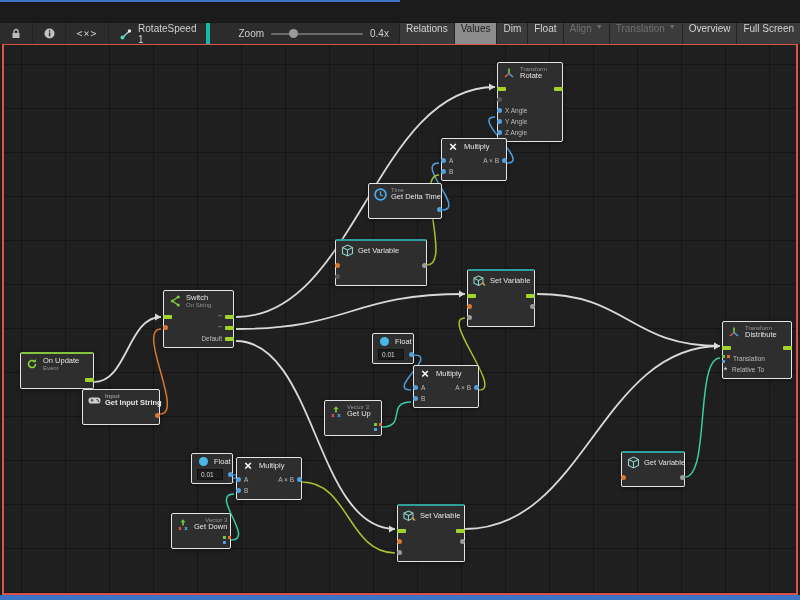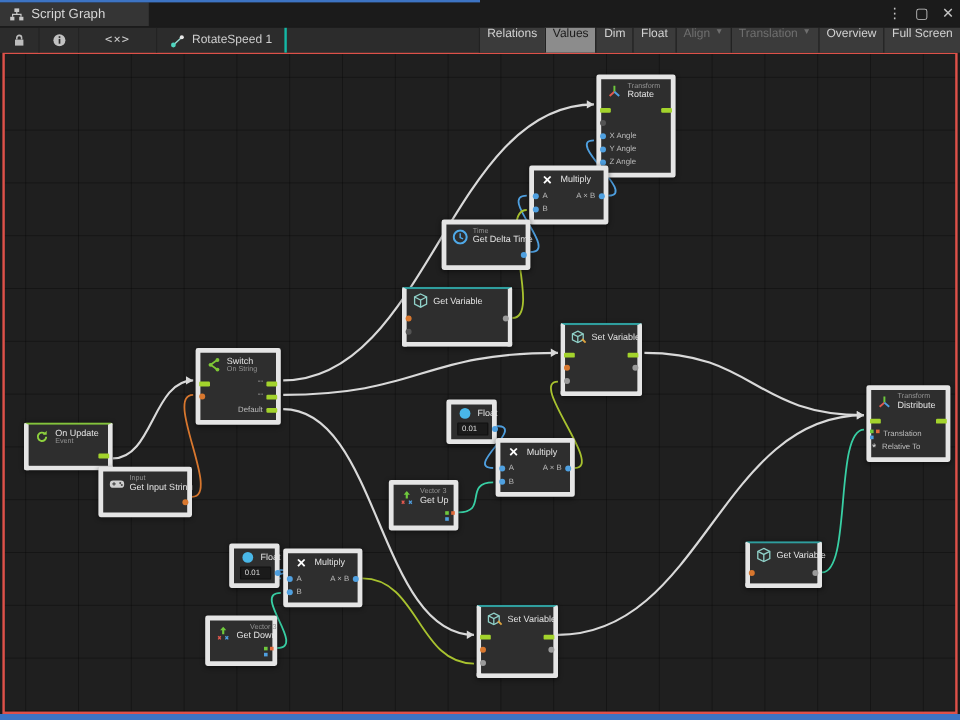--- a/index.html
+++ b/index.html
@@ -10,40 +10,40 @@
   .tabbar{position:absolute;top:0;left:0;right:0;height:22px;background:#1b1b1b;z-index:5}
   .tab{position:absolute;left:0;top:2px;width:124px;height:20px;background:#353535;
        display:flex;align-items:center;gap:5px;padding-left:7px;color:#d6d6d6;font-size:11px;box-sizing:border-box}
   .winctl{position:absolute;right:5px;top:2px;display:flex;gap:11px;color:#c4c4c4;font-size:12px;align-items:center}
   .winctl span{cursor:default;line-height:18px}
   .toolbar{position:absolute;top:22px;left:0;right:0;height:21px;background:#2c2c2c;border-top:1px solid #141414;
            display:flex;align-items:stretch;font-size:10px;color:#cfcfcf;z-index:5;overflow:hidden}
   .tcell{display:flex;align-items:center;justify-content:center;padding:0 8px;border-right:1px solid #232323}
   .tcell.icon-only{padding:0 9px}
   .code{font-family:"DejaVu Sans Mono",monospace;font-size:10px;color:#c8c8c8;letter-spacing:1px}
-  .crumb{display:flex;align-items:center;gap:5px;padding:0 10px;border-right:2px solid #14b8a6}
+  .crumb{display:flex;align-items:center;gap:5px;padding:0 10px;border-right:4px solid #14b8a6}
   .zoomgrp{display:flex;align-items:center;gap:7px;padding:0 10px;flex:none}
   .track{width:92px;height:2px;background:#6a6a6a;position:relative;border-radius:1px}
   .handle{position:absolute;top:-4px;width:9px;height:9px;border-radius:50%;background:#9a9a9a}
   .tbtns{display:flex;align-items:stretch;margin-left:auto}
   .tbtn{display:flex;align-items:flex-start;padding:0 6px;background:#3b3b3b;border-left:1px solid #222;
         color:#d2d2d2;white-space:nowrap;cursor:default}
   .tbtn.active{background:#8c8c8c;color:#1c1c1c}
   .tbtn.disabled{color:#6f6f6f}
   .caret{font-size:7px;margin-left:4px}
   
   .canvas{position:absolute;left:2px;right:2px;top:43px;bottom:5px;border:2px solid #de5149;
           background-color:#1f1f1f;box-sizing:border-box;z-index:1;
           background-image:linear-gradient(rgba(0,0,0,.32) 1px,transparent 1px),
                            linear-gradient(90deg,rgba(0,0,0,.32) 1px,transparent 1px);
           background-size:44px 44px;background-position:17px 19px;}
   .bottombar{position:absolute;left:0;right:0;bottom:0;height:5px;background:#3d74c4;z-index:6}
   svg.wires{position:absolute;left:0;top:0;z-index:2;pointer-events:none}
   
-  .node{position:absolute;background:#2e2e2e;border:4px solid #e5e5e5;border-radius:2px;z-index:3;
+  .node{position:absolute;background:#2e2e2e;border:1px solid #e5e5e5;border-radius:2px;z-index:3;
         box-shadow:0 1px 4px rgba(0,0,0,.45);box-sizing:border-box;color:#ddd}
   .n-head{display:flex;align-items:center;gap:4px;padding:3px 5px 2px 4px}
   .n-ico{flex:none;display:flex;align-items:center;justify-content:center;width:14px}
   .n-titles{line-height:1.05;white-space:nowrap}
   .n-kicker{font-size:6px;color:#939393}
   .n-title{font-size:7.5px;color:#e4e4e4}
   .n-sub{font-size:6px;color:#939393}
   .n-rows{padding:1px 0 3px}
   .n-row{height:11px;display:flex;align-items:center;justify-content:space-between;padding:0 2px}
   .pg{display:flex;align-items:center;gap:3px}
@@ -64,38 +64,20 @@
   .p-star{color:#e8e8e8;font-size:9px;line-height:6px;width:7px;text-align:center;background:none}
   .mulglyph{font-size:13px;color:#fff;font-weight:bold;line-height:10px}
   .cirglyph{display:inline-block;width:9px;height:9px;border-radius:50%;background:#49b7e8}
 </style>
 </head>
 <body>
 
 <div class="stage">
   <div class="topline"></div>
 
-  <div class="tabbar">
-    <div class="tab">
-      <span class="n-ico" id="tab-icon">
-          <svg width="12" height="12" viewBox="0 0 12 12">
-            <rect x="4" y="1" width="4" height="3" fill="#c8c8c8"></rect>
-            <rect x="0.5" y="8" width="3.5" height="3" fill="#c8c8c8"></rect>
-            <rect x="8" y="8" width="3.5" height="3" fill="#c8c8c8"></rect>
-            <path d="M6 4v2M2.5 8V6h7v2" stroke="#c8c8c8" fill="none"></path>
-          </svg>
-        </span>
-      <span>Script Graph</span>
-    </div>
-    <div class="winctl">
-      <span>⋮</span>
-      <span>▢</span>
-      <span>✕</span>
-    </div>
-  </div>
 
   <div class="toolbar">
     <div class="tcell icon-only">
       <span class="n-ico" id="lock-icon">
           <svg width="10" height="11" viewBox="0 0 10 11">
             <rect x="1.5" y="5" width="7" height="5" fill="#bdbdbd"></rect>
             <path d="M3 5V3.5a2 2 0 0 1 4 0V5" stroke="#bdbdbd" stroke-width="1.3" fill="none"></path>
           </svg>
         </span>
     </div>
@@ -114,20 +96,27 @@
     <div class="crumb">
       <span class="n-ico" id="crumb-icon">
           <svg width="12" height="12" viewBox="0 0 12 12">
             <path d="M2.5 9.5L9.5 3" stroke="#9adbd2" stroke-width="1.2"></path>
             <circle cx="2.5" cy="9.5" r="2" fill="#4fd6c0"></circle>
             <circle cx="9.5" cy="3" r="1.7" fill="#e8e8e8"></circle>
           </svg>
         </span>
       <span>RotateSpeed 1</span>
     </div>
+    <div class="zoomgrp" style="margin-left:18px">
+      <span>Zoom</span>
+      <span class="track">
+        <span class="handle" id="zoom-handle" style="left: 20%;"></span>
+      </span>
+      <span>0.4x</span>
+    </div>
     <div class="tbtns" id="tbtns">
         <div class="tbtn">
           <span>Relations</span>
         </div>
         <div class="tbtn active">
           <span>Values</span>
         </div>
         <div class="tbtn">
           <span>Dim</span>
         </div>
@@ -193,21 +182,21 @@
         </div>
         <div class="n-rows">
           <div class="n-row">
             <span class="pg l"></span>
             <span class="pg r">
               <span class="port p-flow"></span>
             </span>
           </div>
         </div>
       </div>
-      <div class="node" style="left: 82px; top: 389px; width: 78px;">
+      <div class="node" style="left: 82px; top: 389px; width: 78px; font-weight: bold;">
         <div class="n-head">
           <span class="n-ico">
             <svg width="13" height="9" viewBox="0 0 13 9">
               <rect x="0.5" y="1.5" width="12" height="6" rx="2.8" fill="#cfcfcf"></rect>
               <rect x="2.6" y="3.7" width="2.8" height="1.1" fill="#4a4a4a"></rect>
               <rect x="3.45" y="2.85" width="1.1" height="2.8" fill="#4a4a4a"></rect>
               <circle cx="9.2" cy="3.6" r="0.85" fill="#4a4a4a"></circle>
               <circle cx="10.5" cy="5.1" r="0.85" fill="#4a4a4a"></circle>
             </svg>
           </span>

